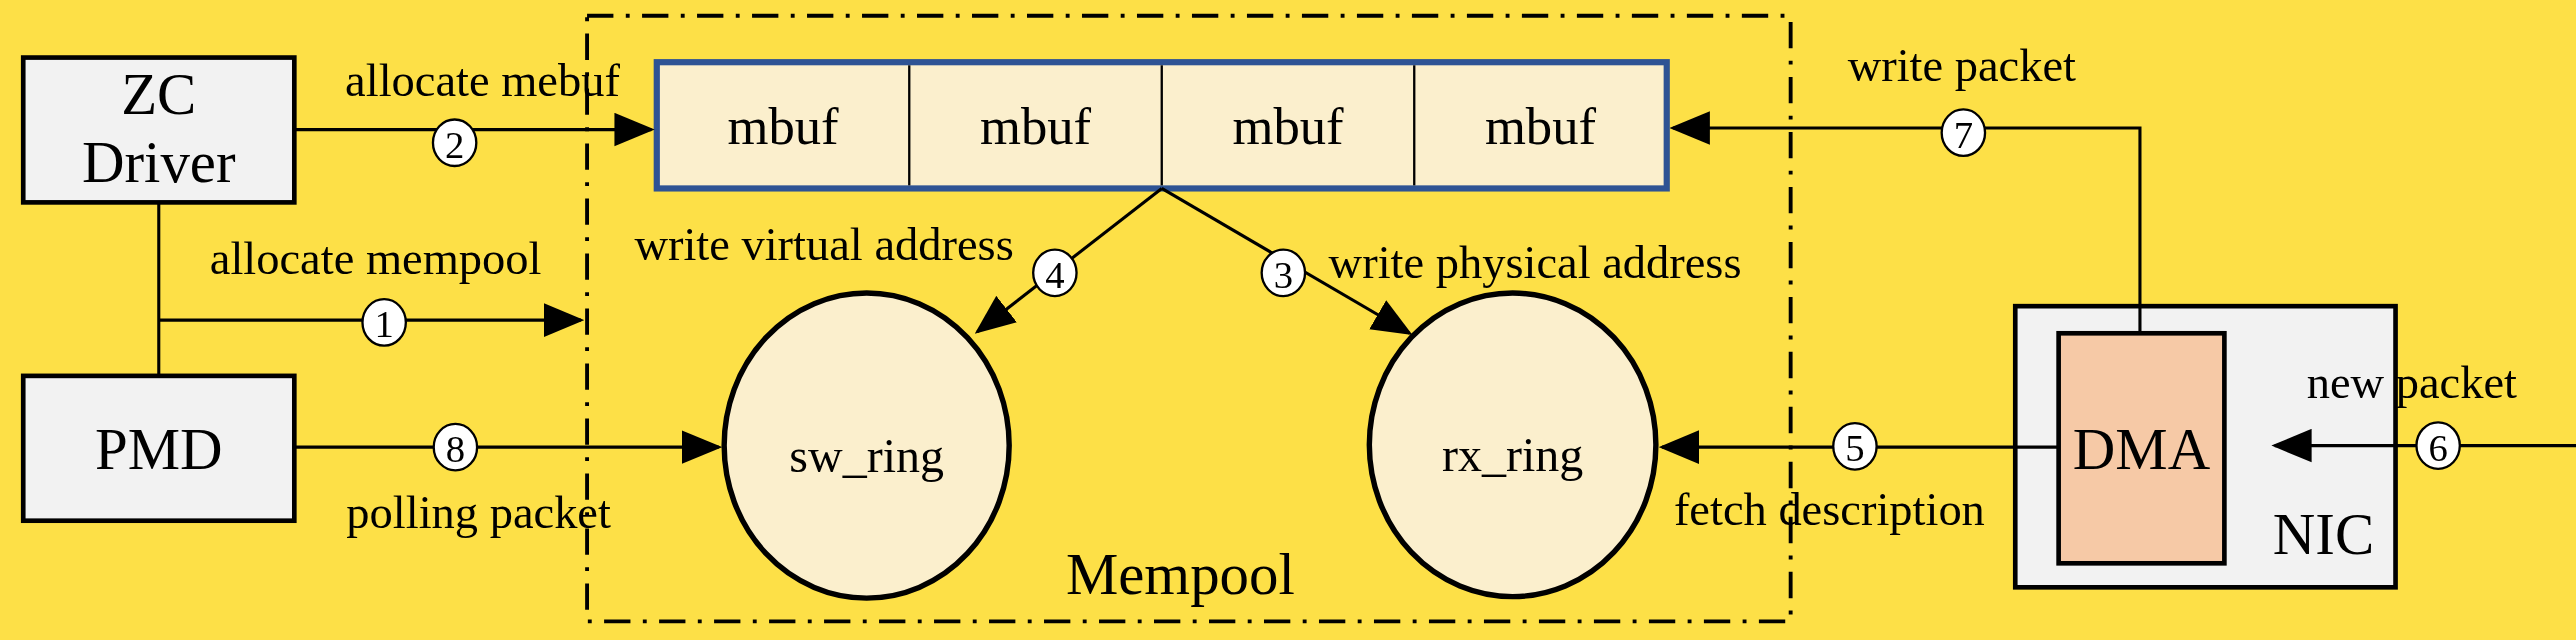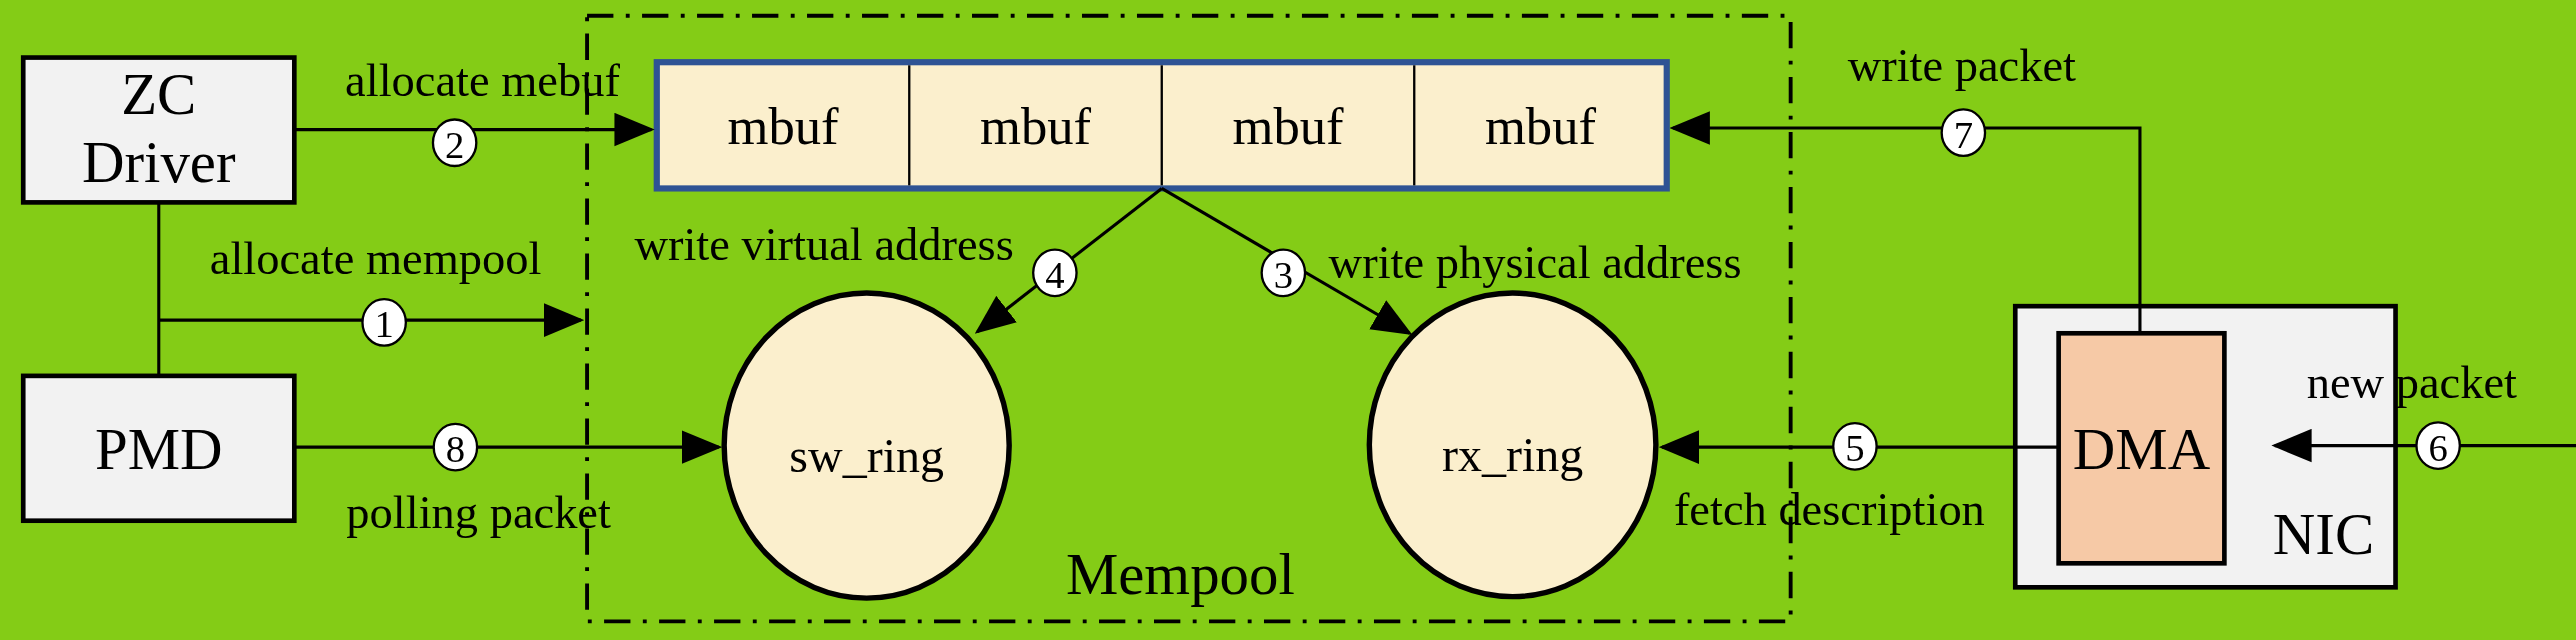--- a/index.html
+++ b/index.html
@@ -1,16 +1,16 @@
 <!DOCTYPE html>
 <html style="font-size:12.4px"><head>
 <meta charset="utf-8">
 <style>
   html,body{margin:0;padding:0;background:#ffffff;}
-  .canvas{position:relative;width:2576px;height:641px;background:#84cc16;overflow:hidden;}
+  .canvas{position:relative;width:2576px;height:641px;background:#fde047;overflow:hidden;}
   svg{display:block;}
   text{
     font-family:"Liberation Serif","DejaVu Serif",serif;
     fill:#000000;
     text-anchor:middle;
     dominant-baseline:central;
   }
   .box-label{font-size:76px;}
   .edge-label{font-size:60px;}
   .ring-label{font-size:62px;}

